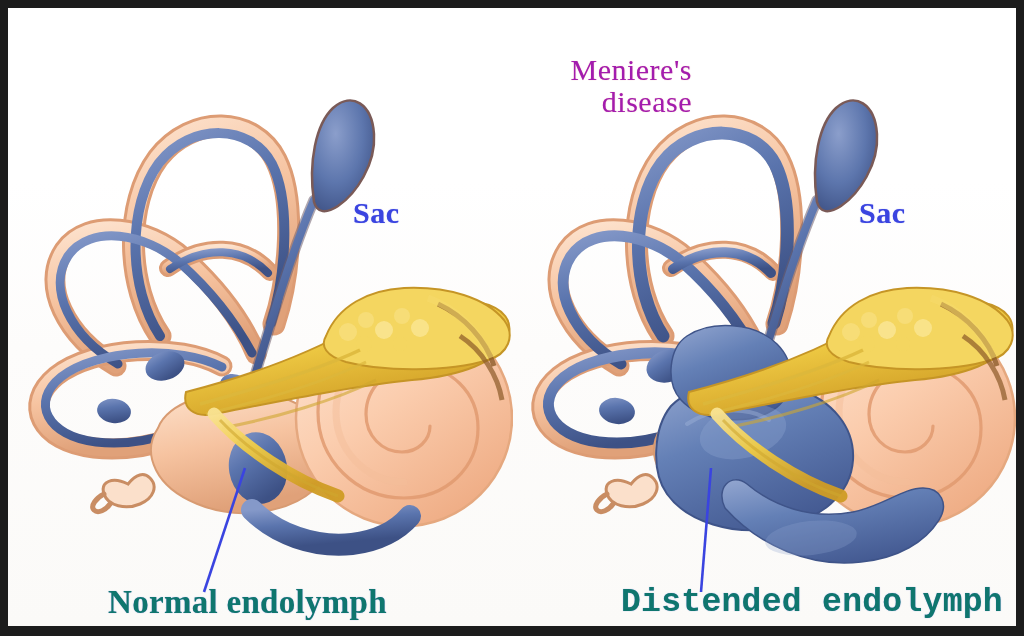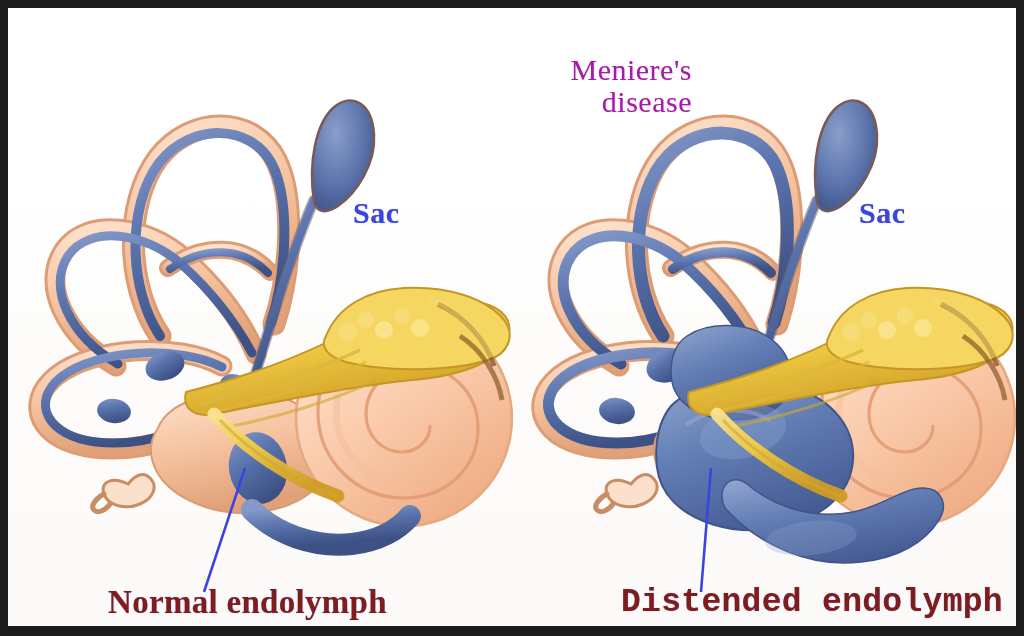--- a/index.html
+++ b/index.html
@@ -69,21 +69,21 @@
   .sac-label {
     position: absolute;
     color: #3a44e0;
     font-size: 30px;
     font-weight: 700;
     letter-spacing: 0.5px;
     text-shadow: 0 0 1px rgba(58,68,224,0.5);
   }
   .endo-label {
     position: absolute;
-    color: #7f1d1d;
+    color: #0f766e;
     font-size: 33px;
     font-weight: 700;
     letter-spacing: 0.3px;
     white-space: nowrap;
     text-shadow: 0 0 1px rgba(58,68,224,0.5);
   }
 </style>
 </head>
 <body>
 

